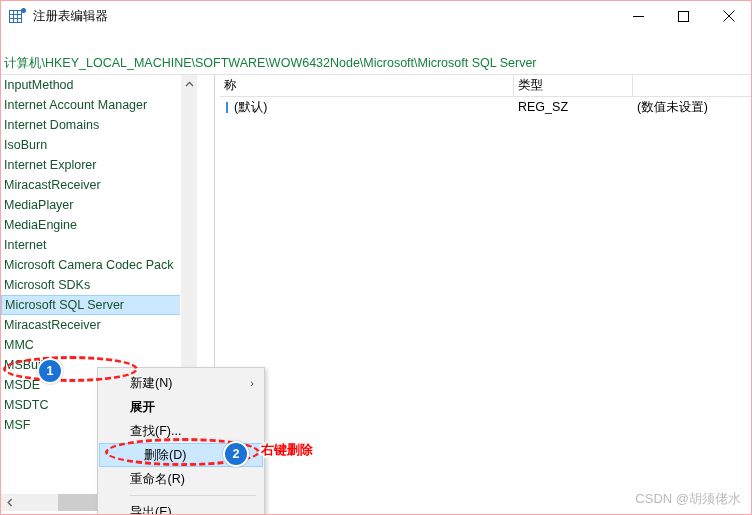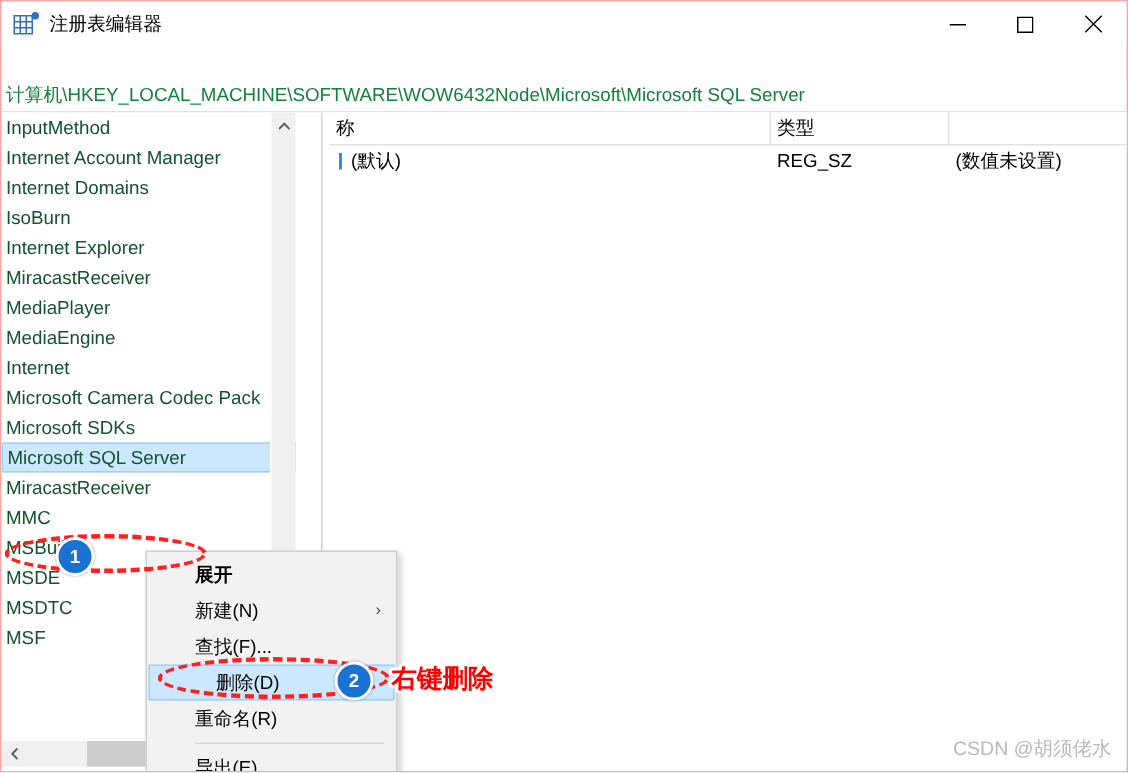--- a/index.html
+++ b/index.html
@@ -261,21 +261,21 @@
     background: #1a73d4;
     border: 2px solid #ffffff;
     box-shadow: 0 0 2px rgba(0,0,0,0.35);
     color: #ffffff;
     font-size: 12.5px; font-weight: bold;
     display: flex; align-items: center; justify-content: center;
     z-index: 70;
   }
   .annot-text {
     position: absolute;
-    font-size: 17px;
+    font-size: 13px;
     font-weight: bold;
     color: #ff0000;
     z-index: 65;
     white-space: nowrap;
     text-shadow:
       -1.5px -1.5px 0 #fff, 1.5px -1.5px 0 #fff,
       -1.5px 1.5px 0 #fff, 1.5px 1.5px 0 #fff,
       0 -2px 0 #fff, 0 2px 0 #fff, -2px 0 0 #fff, 2px 0 0 #fff;
   }
 
@@ -389,25 +389,25 @@
           <span class="ab-icon"></span>
           <span>(默认)</span>
         </div>
         <div class="value-cell col-type">REG_SZ</div>
         <div class="value-cell col-data">(数值未设置)</div>
       </div>
     </div>
   </div>
 
   <div class="ctx-menu">
-    <div class="ctx-item bold">展开</div>
     <div class="ctx-item">
       <span>新建(N)</span>
       <span class="submenu-arrow">›</span>
     </div>
+    <div class="ctx-item bold">展开</div>
     <div class="ctx-item">查找(F)...</div>
     <div class="ctx-item highlighted">删除(D)</div>
     <div class="ctx-item">重命名(R)</div>
     <div class="ctx-sep"></div>
     <div class="ctx-item">导出(E)</div>
   </div>
 
   <div class="ellipse-annot" style="left:2px; top:355px; width:135px; height:26px;"></div>
   <div class="badge" style="left:36px; top:357px;">1</div>
 

